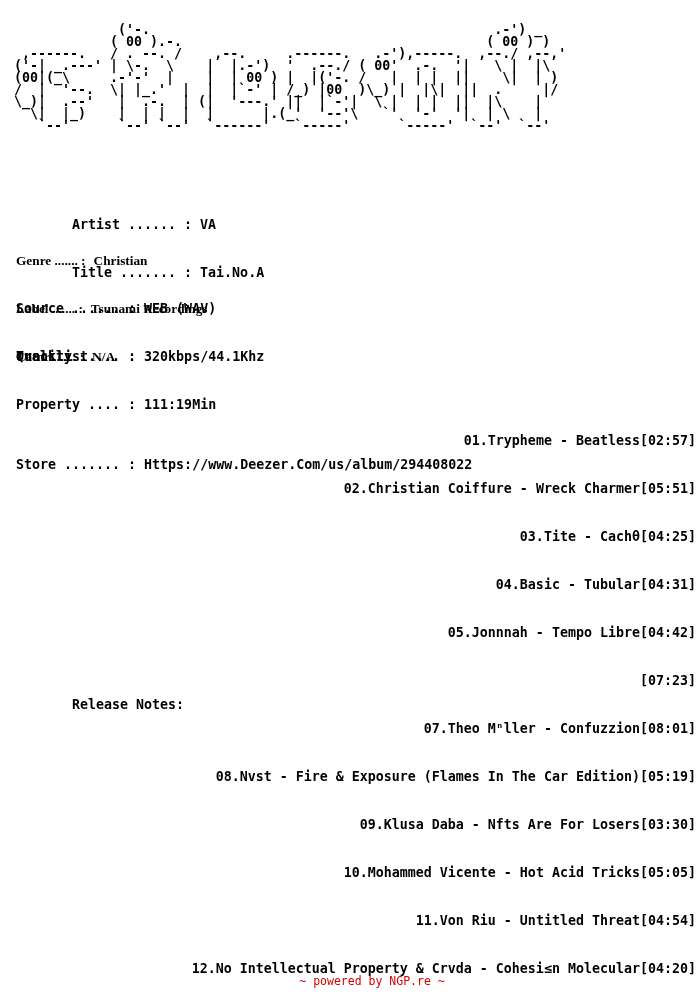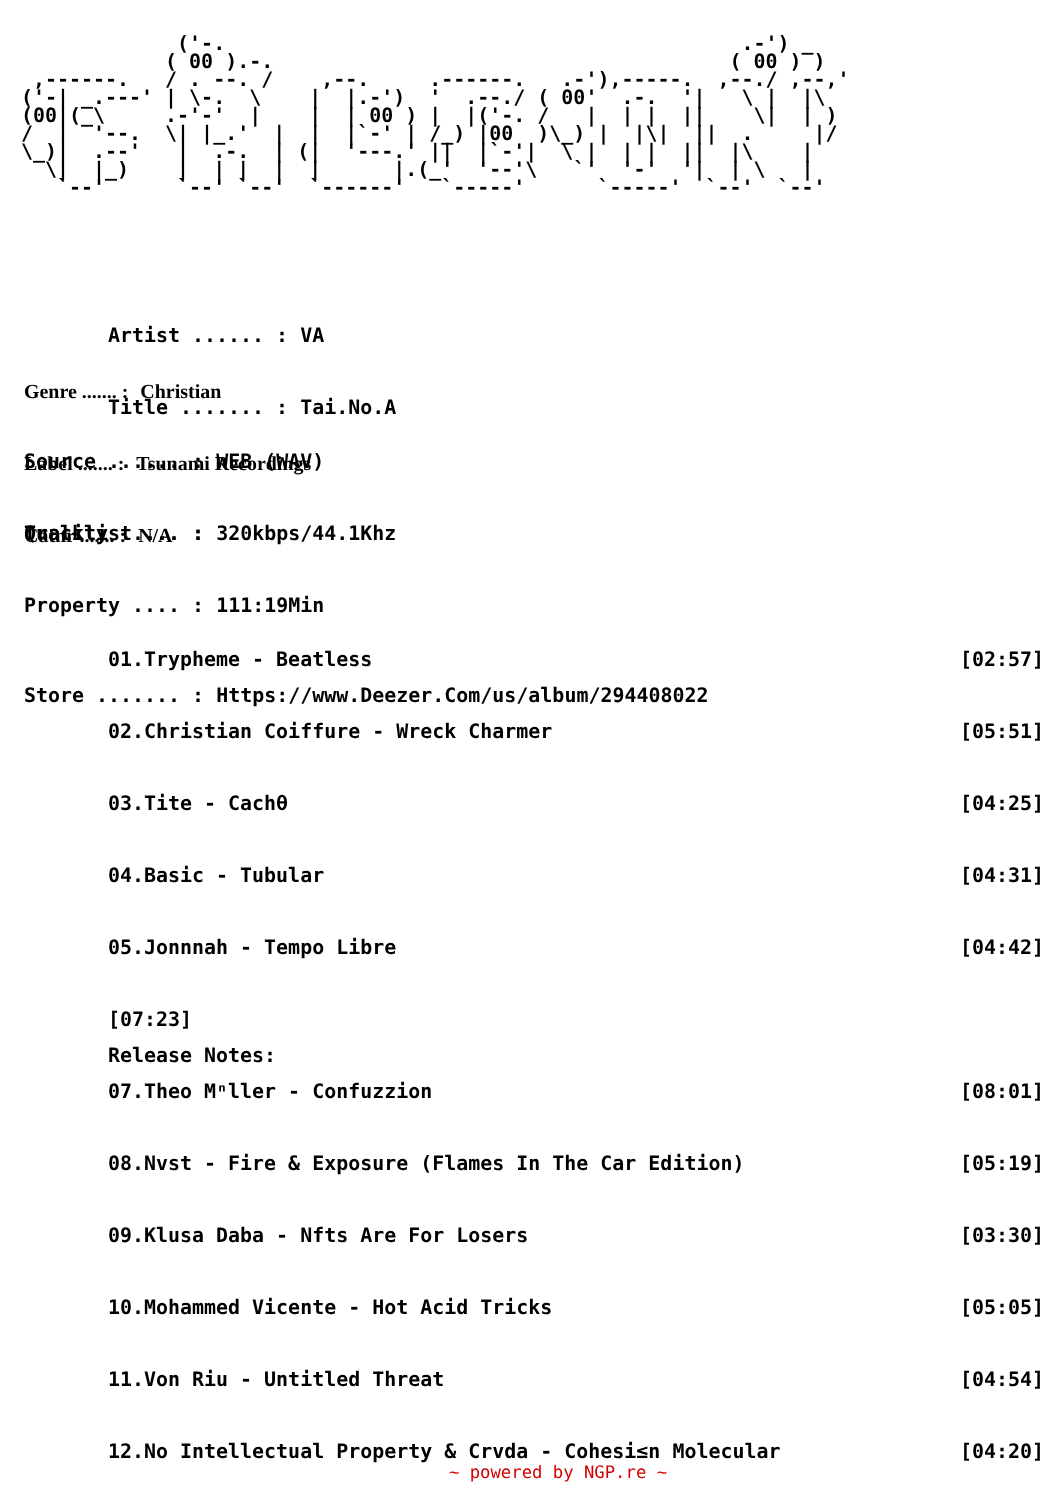--- a/index.html
+++ b/index.html
@@ -19,21 +19,21 @@
     white-space:pre;
   }
   pre.art{
     position:absolute;
     left:14px;top:24px;
     margin:0;
   }
   .block{position:absolute;}
   .info-row{display:flex;gap:8px;}
   .tracks{position:absolute;left:72px;top:387px;width:624px;}
-  .track-row{display:flex;justify-content:space-between;}
+  .track-row{display:flex;justify-content:flex-end;}
   .footer{
     position:absolute;
     left:24px;top:944px;width:696px;
     text-align:center;
     font-family:"DejaVu Sans Mono",monospace;
     font-weight:400;
     font-size:11.5px;
     line-height:15px;
     white-space:pre;
   }

